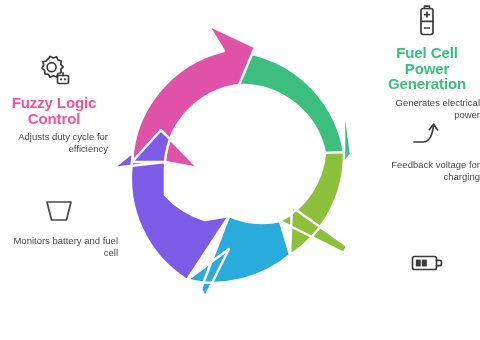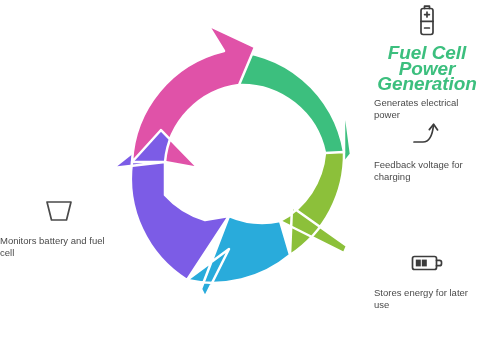--- a/index.html
+++ b/index.html
@@ -19,30 +19,29 @@
   .cycle-wrap svg { display: block; width: 100%; height: 100%; }
 
   .label-block { position: absolute; }
   .label-block .icon-box {
     display: flex; align-items: center; justify-content: center;
     height: 38px; margin-bottom: 5px;
   }
   .label-block .icon-box svg { display: block; }
   .label-title {
     font-weight: bold;
-    font-size: 19px;
+    font-size: 15px;
     line-height: 15.5px;
     text-align: center;
     letter-spacing: -0.1px;
-    font-style: italic;
   }
   .label-desc {
     font-size: 9.5px;
     line-height: 12px;
-    text-align: left;
+    text-align: right;
     color: #4a4a4a;
     margin-top: 5px;
   }
 
   
   .lb-fuzzy { left: 0px; top: 52px; width: 108px; }
   .lb-feedback { left: 0px; top: 192px; width: 118px; }
   
   .rb-fuelcell { left: 374px; top: 2px; width: 106px; }
   .rb-boost { left: 374px; top: 116px; width: 106px; }
@@ -103,20 +102,36 @@
                  L 147 25
                  L 131 63
                  A 85 85 0 0 0 57 140
                  L 90 146
                  L 53 108
                  Z"></path>
       </g>
     </svg>
   </div>
 
+  <div class="label-block lb-fuzzy">
+    <div class="icon-box">
+      <svg width="36" height="34" viewBox="0 0 36 34" xmlns="http://www.w3.org/2000/svg">
+        <g fill="none" stroke="#3c3c3c" stroke-width="1.7" stroke-linejoin="round" stroke-linecap="round">
+          <path d="M14.2 2.4 l3.2 1.6 3.1 -1.3 1.4 3.2 3.3 1.1 -0.4 3.4 2.3 2.5 -2.3 2.5 0.3 3.3 -3.2 1.1 -1.4 3.2 -3.2 -1.3 -3.2 1.5 -1.8 -2.9 -3.4 -0.5 -0.3 -3.4 -2.6 -2.2 1.7 -3 -0.8 -3.3 3.3 -0.9 Z"></path>
+          <circle cx="15.6" cy="13.2" r="4.5"></circle>
+          <rect x="21.5" y="21.5" width="11" height="8" rx="1.6"></rect>
+          <path d="M27 18.8 v2.7"></path>
+          <circle cx="25" cy="25.4" r="1.1" fill="#3c3c3c" stroke="none"></circle>
+          <circle cx="29" cy="25.4" r="1.1" fill="#3c3c3c" stroke="none"></circle>
+        </g>
+      </svg>
+    </div>
+    <div class="label-title" style="color:#F0549F">Fuzzy Logic Control</div>
+    <div class="label-desc">Adjusts duty cycle for efficiency</div>
+  </div>
 
   <div class="label-block lb-feedback">
     <div class="icon-box">
       <svg width="34" height="26" viewBox="0 0 34 26" xmlns="http://www.w3.org/2000/svg">
         <path d="M5 4 H29 L24.5 22 H9.5 Z" fill="none" stroke="#4a4a4a" stroke-width="1.7" stroke-linejoin="round"></path>
       </svg>
     </div>
     <div class="label-desc">Monitors battery and fuel cell</div>
   </div>
 
@@ -152,16 +167,15 @@
     <div class="icon-box">
       <svg width="36" height="22" viewBox="0 0 36 22" xmlns="http://www.w3.org/2000/svg">
         <g stroke="#3c3c3c" stroke-width="1.7" fill="none" stroke-linejoin="round" stroke-linecap="round">
           <rect x="3.5" y="4.5" width="24" height="13" rx="2"></rect>
           <path d="M27.5 8.3 H30.5 a2 2 0 0 1 2 2 v1.4 a2 2 0 0 1 -2 2 H27.5"></path>
           <rect x="6.8" y="7.6" width="5" height="6.8" fill="#3c3c3c" stroke="none"></rect>
           <rect x="12.8" y="7.6" width="5" height="6.8" fill="#3c3c3c" stroke="none"></rect>
         </g>
       </svg>
     </div>
-    <div class="label-desc">Stores energy for later use</div>
   </div>
 
 </div>
 
 </body></html>

